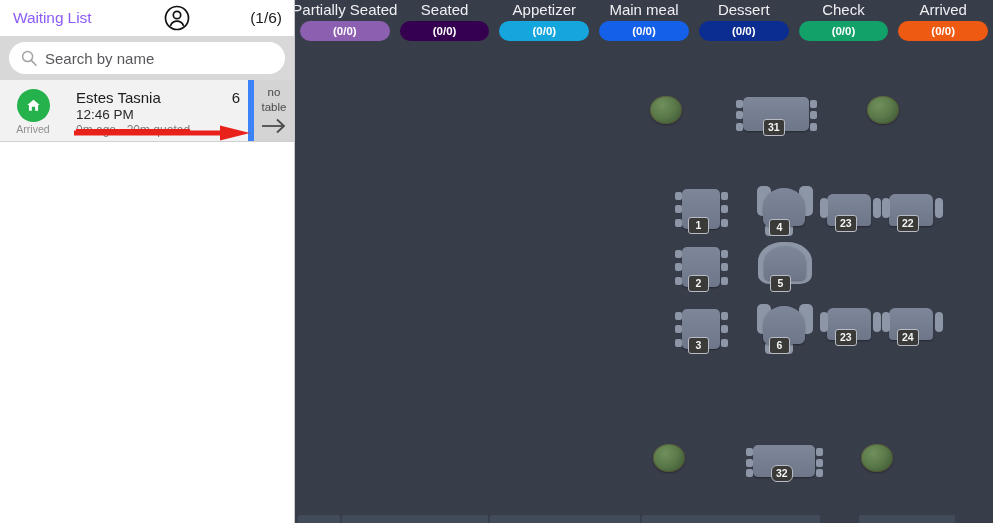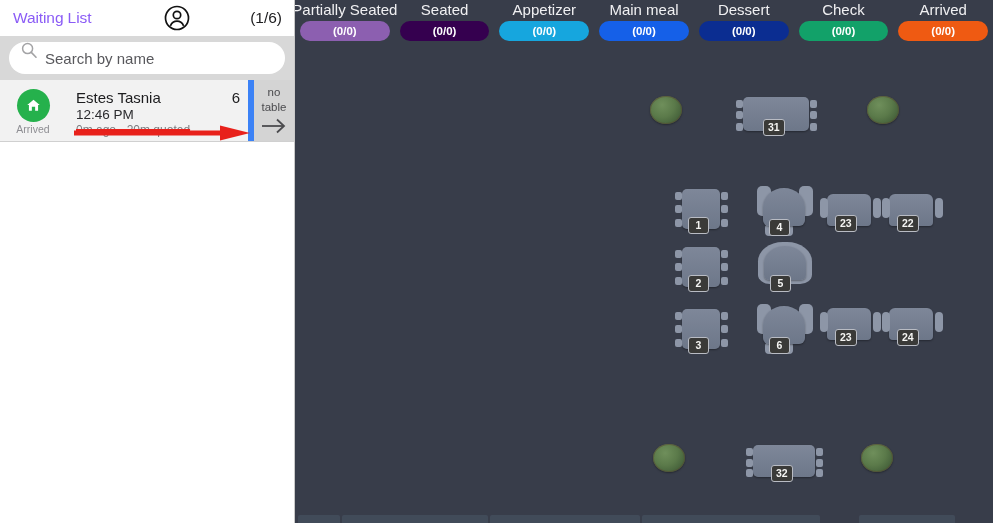--- a/index.html
+++ b/index.html
@@ -52,20 +52,21 @@
   #search-wrap {
     height: 44px;
     background: #d8d8d8;
     padding: 6px 9px;
   }
   #search-box {
     height: 32px;
     background: #ffffff;
     border-radius: 16px;
     display: flex;
+    align-items: center;
     padding: 0 12px;
     gap: 8px;
   }
   #search-icon { flex: 0 0 16px; height: 16px; opacity: .55; }
   #search-input {
     border: none; outline: none;
     font-family: "Liberation Sans", sans-serif;
     font-size: 15px;
     color: #58585c;
     width: 100%;
@@ -452,21 +453,21 @@
           <div class="tbl-label" style="left: 17px; top: 23px;">24</div>
         </div>
         <div class="table-node" style="left: 450px; top: 384px; width: 82px; height: 46px;">
           <div class="tbl-body" style="left: 8px; top: 3px; width: 62px; height: 32px;"></div>
           <div class="chair" style="left: 1px; top: 6px; width: 7px; height: 8px; border-radius: 2px;"></div>
           <div class="chair" style="left: 71px; top: 6px; width: 7px; height: 8px; border-radius: 2px;"></div>
           <div class="chair" style="left: 1px; top: 16.6667px; width: 7px; height: 8px; border-radius: 2px;"></div>
           <div class="chair" style="left: 71px; top: 16.6667px; width: 7px; height: 8px; border-radius: 2px;"></div>
           <div class="chair" style="left: 1px; top: 27.3333px; width: 7px; height: 8px; border-radius: 2px;"></div>
           <div class="chair" style="left: 71px; top: 27.3333px; width: 7px; height: 8px; border-radius: 2px;"></div>
-          <div class="tbl-label" style="left: 26px; top: 23px;">32</div>
+          <div class="tbl-label" style="left: 26px; top: 23px; border-radius: 6px;">32</div>
         </div>
       </div>
 
     <div id="bottom-strip">
       <div class="bs-seg" style="width:42px"></div>
       <div class="bs-seg" style="width:146px"></div>
       <div class="bs-seg" style="width:150px"></div>
       <div class="bs-seg" style="width:178px"></div>
       <div class="bs-seg" style="width:35px; background:transparent"></div>
       <div class="bs-seg" style="width:96px"></div>

